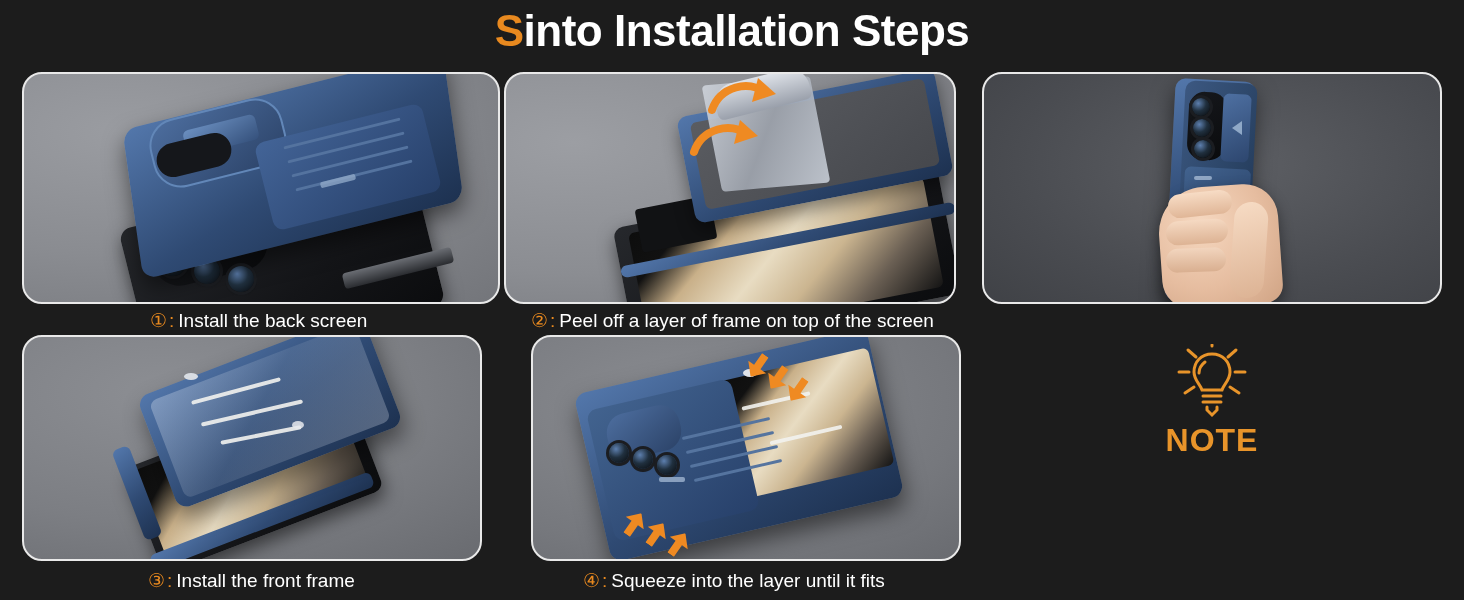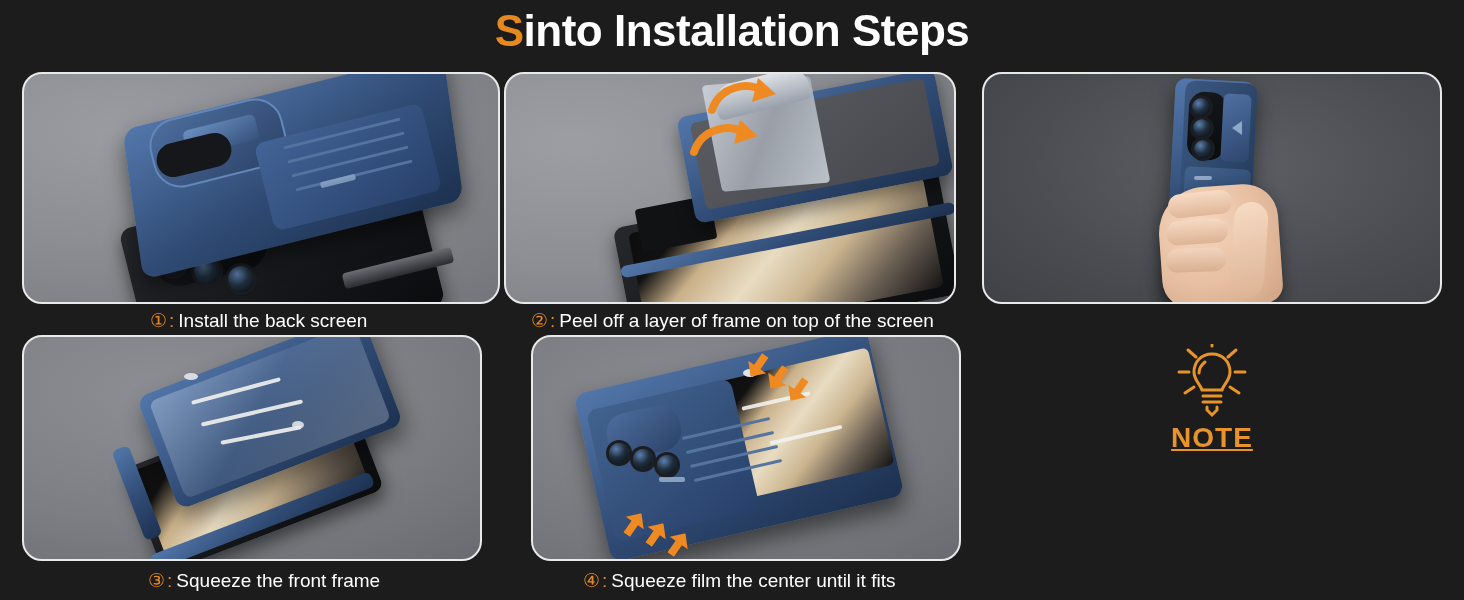--- a/index.html
+++ b/index.html
@@ -110,24 +110,23 @@
   .c4{left:583px;top:569px;}
 
   
   .note-wrap{
     position:absolute;left:982px;top:344px;width:460px;
     text-align:center;
   }
   .bulb{margin:0 auto;display:block;}
   .note-title{
     color:#e8942a;
-    font-size:28px;font-weight:bold;letter-spacing:1px;
+    font-size:32px;font-weight:bold;letter-spacing:1px;
     margin-top:2px;
     font-family:"Liberation Sans", sans-serif;
-    text-decoration:underline;
   }
   .note-text{
     color:#f2f2f2;
     font-size:17.5px;
     line-height:29px;
     margin-top:12px;
     padding:0 32px;
     font-family:"Liberation Sans", sans-serif;
   }
 </style>
@@ -292,24 +291,24 @@
   </div>
 </div>
 
 <div class="caption c1">
   <span class="num">①</span><span class="colon">:</span><span>Install the back screen</span>
 </div>
 <div class="caption c2">
   <span class="num">②</span><span class="colon">:</span><span>Peel off a layer of frame on top of the screen</span>
 </div>
 <div class="caption c3">
-  <span class="num">③</span><span class="colon">:</span><span>Squeeze the front frame</span>
+  <span class="num">③</span><span class="colon">:</span><span>Install the front frame</span>
 </div>
 <div class="caption c4">
-  <span class="num">④</span><span class="colon">:</span><span>Squeeze film the center until it fits</span>
+  <span class="num">④</span><span class="colon">:</span><span>Squeeze into the layer until it fits</span>
 </div>
 
 <div class="note-wrap">
   <svg class="bulb" width="78" height="76" viewBox="0 0 78 76">
     <g stroke="#e8942a" stroke-width="3" fill="none" stroke-linecap="round">
       <path d="M39 10 C28 10, 21 18, 21 28 C21 36, 27 40, 29 46 L49 46 C51 40, 57 36, 57 28 C57 18, 50 10, 39 10 Z"></path>
       <path d="M32 18 C28 21, 26 25, 26 29"></path>
       <line x1="30" y1="52" x2="48" y2="52"></line>
       <line x1="30" y1="58" x2="48" y2="58"></line>
       <path d="M34 63 L34 66 L39 71 L44 66 L44 63"></path>

